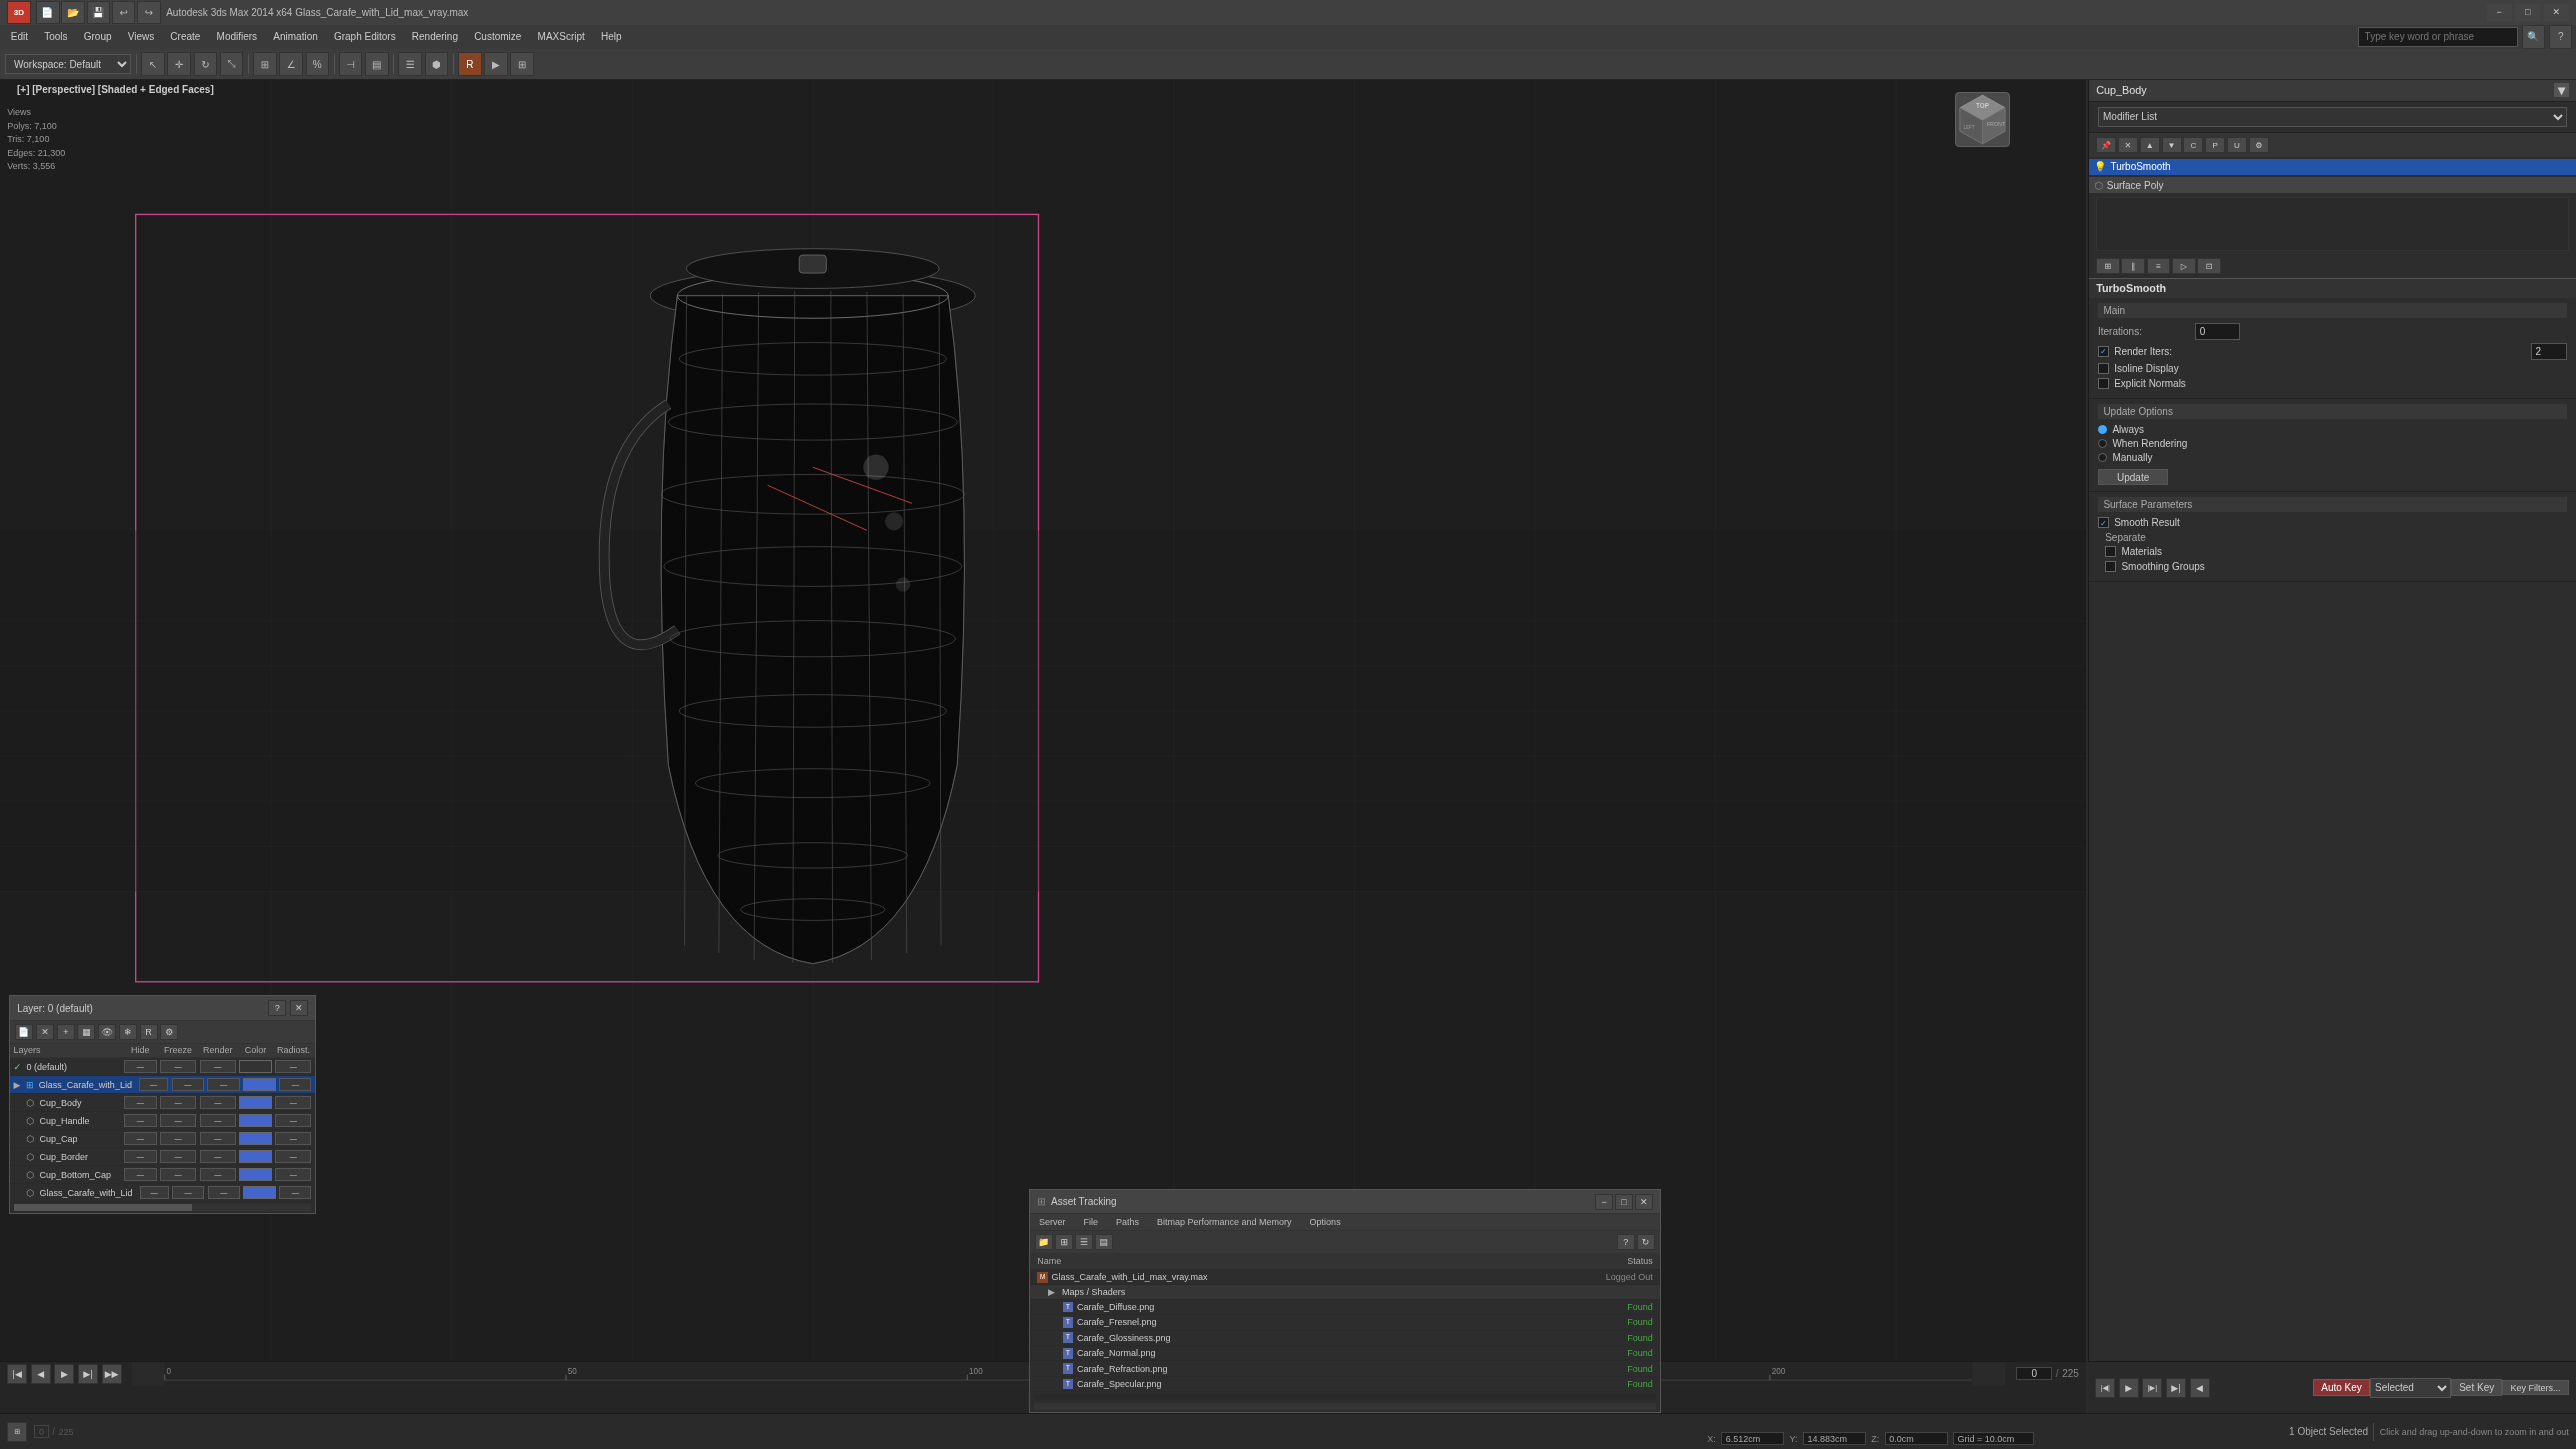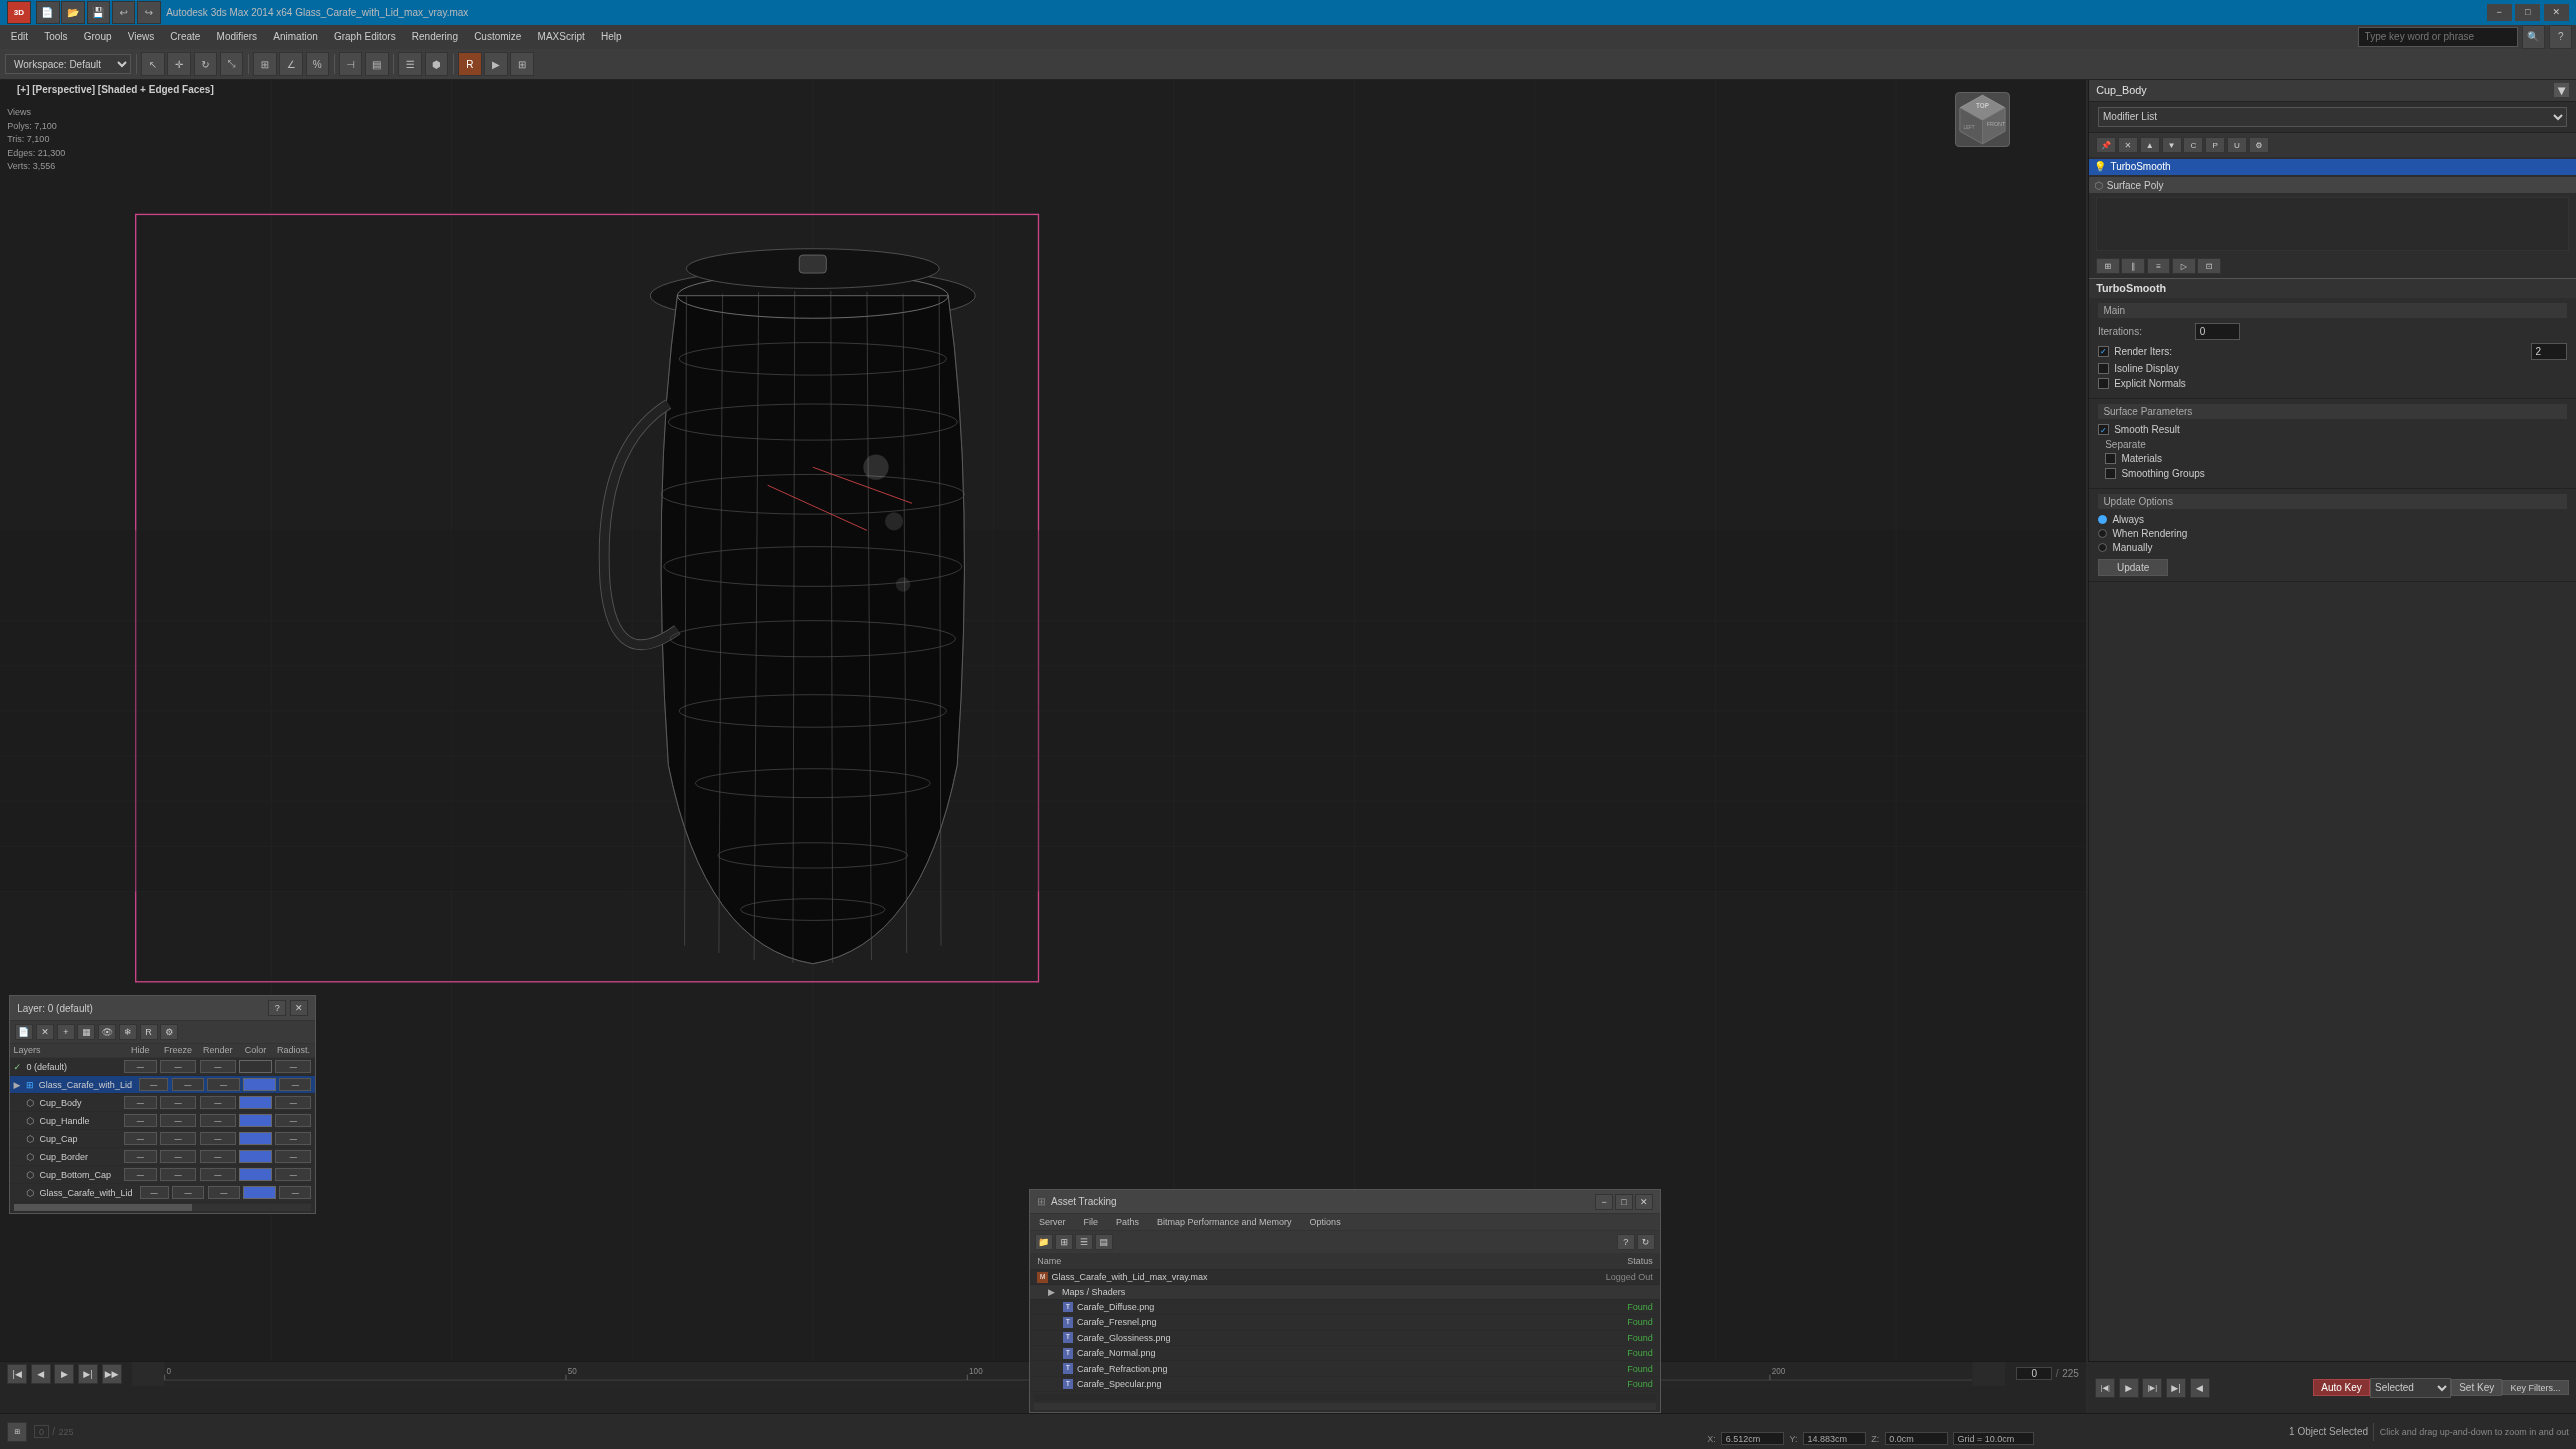--- a/index.html
+++ b/index.html
@@ -11,21 +11,21 @@
       font-size: 10px;
       color: #ccc;
       overflow: hidden;
       position: relative;
     }
 
     
     #title-bar {
       width: 100%;
       height: 25px;
-      background: #0369a1;
+      background: #404040;
       display: flex;
       align-items: center;
       justify-content: space-between;
       padding: 0 7.2px;
       position: absolute;
       top: 0;
       left: 0;
       z-index: 100;
     }
     .title-bar-left {
@@ -787,53 +787,53 @@
       <div class="checkbox-box"></div>
       <span>Isoline Display</span>
     </div>
     <div class="checkbox-row">
       <div class="checkbox-box"></div>
       <span>Explicit Normals</span>
     </div>
   </div>
 
   <div class="panel-section">
+    <div class="panel-section-title">Update Options</div>
+    <div class="radio-row">
+      <div class="radio-btn selected"></div>
+      <span>Always</span>
+    </div>
+    <div class="radio-row">
+      <div class="radio-btn"></div>
+      <span>When Rendering</span>
+    </div>
+    <div class="radio-row">
+      <div class="radio-btn"></div>
+      <span>Manually</span>
+    </div>
+    <button style="background:#4a4a4a;border:0.9px solid #555;color:#ccc;padding:1.8px 18px;margin-top:3.6px;cursor:pointer;font-size:10px;">Update</button>
+  </div>
+
+  <div class="panel-section">
     <div class="panel-section-title">Surface Parameters</div>
     <div class="checkbox-row">
       <div class="checkbox-box checked"></div>
       <span>Smooth Result</span>
     </div>
     <div style="padding-left:7.2px;">
       <div style="color:#aaa;font-size:10px;margin-bottom:3.6px;">Separate</div>
       <div class="checkbox-row">
         <div class="checkbox-box"></div>
         <span>Materials</span>
       </div>
       <div class="checkbox-row">
         <div class="checkbox-box"></div>
         <span>Smoothing Groups</span>
       </div>
     </div>
-  </div>
-
-  <div class="panel-section">
-    <div class="panel-section-title">Update Options</div>
-    <div class="radio-row">
-      <div class="radio-btn selected"></div>
-      <span>Always</span>
-    </div>
-    <div class="radio-row">
-      <div class="radio-btn"></div>
-      <span>When Rendering</span>
-    </div>
-    <div class="radio-row">
-      <div class="radio-btn"></div>
-      <span>Manually</span>
-    </div>
-    <button style="background:#4a4a4a;border:0.9px solid #555;color:#ccc;padding:1.8px 18px;margin-top:3.6px;cursor:pointer;font-size:10px;">Update</button>
   </div>
 </div>
 
 <div id="layer-panel">
   <div class="layer-title-bar">
     <span>Layer: 0 (default)</span>
     <div style="display:flex;gap:3.6px;">
       <button class="layer-btn">?</button>
       <button class="layer-btn">✕</button>
     </div>

